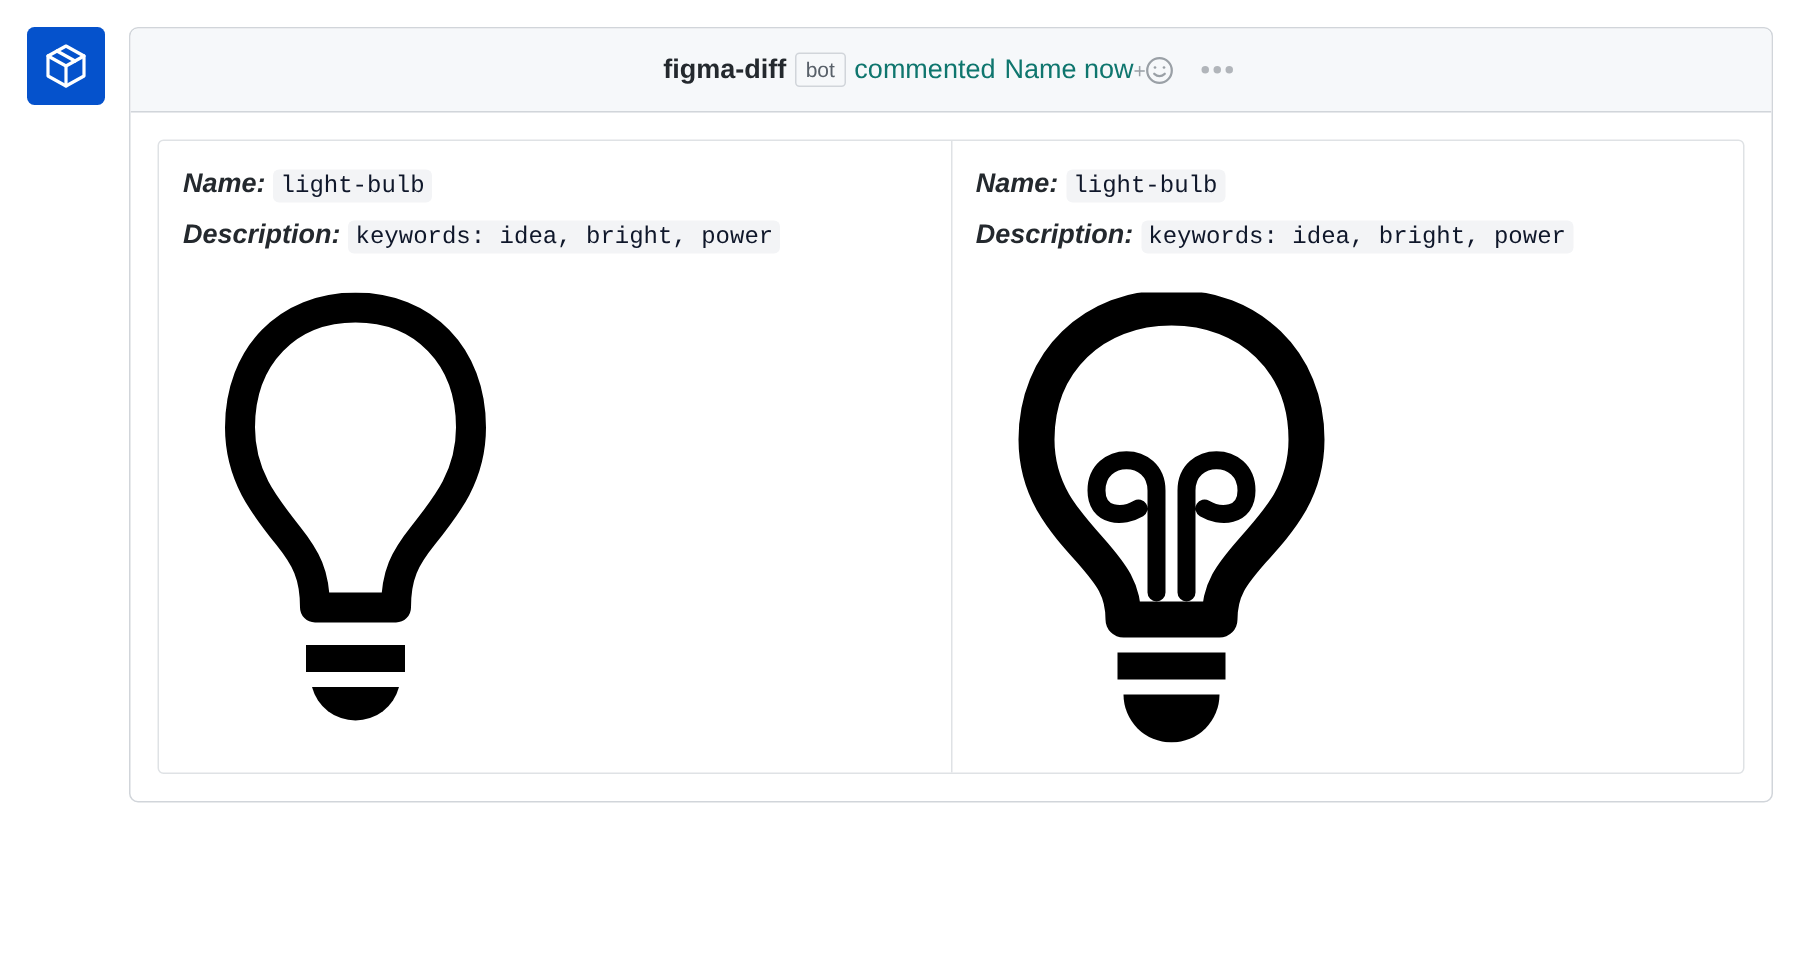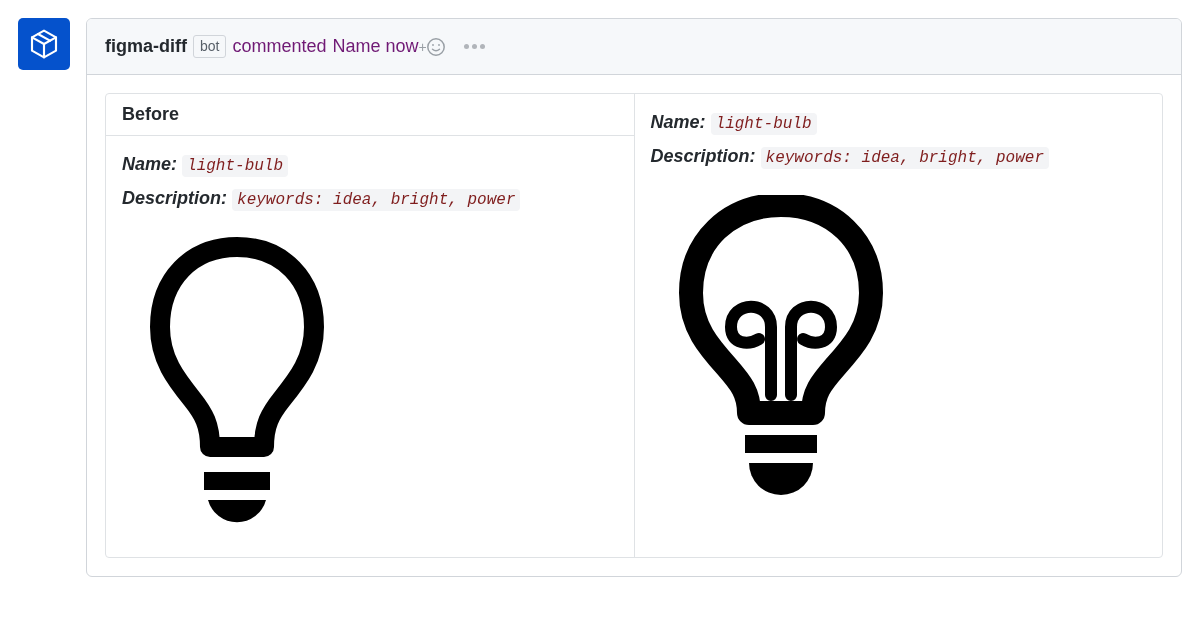--- a/index.html
+++ b/index.html
@@ -30,21 +30,21 @@
       border: 1px solid #d1d5da;
       border-radius: 6px;
       overflow: hidden;
     }
     .comment-header {
       background: #f6f8fa;
       border-bottom: 1px solid #d1d5da;
       padding: 12px 18px;
       display: flex;
       align-items: center;
-      justify-content: flex-start;
+      justify-content: center;
       min-height: 56px;
     }
     .header-left {
       display: flex;
       align-items: center;
       gap: 6px;
       font-size: 18px;
     }
     .author {
       font-weight: 600;
@@ -52,21 +52,21 @@
     }
     .bot-badge {
       border: 1px solid #d1d5da;
       border-radius: 3px;
       padding: 1px 6px;
       font-size: 14px;
       color: #586069;
       line-height: 1.4;
     }
     .comment-verb {
-      color: #701a75;
+      color: #0f766e;
     }
     .header-right {
       display: flex;
       align-items: center;
       gap: 14px;
     }
     .reaction-btn {
       display: flex;
       align-items: center;
       color: #9aa0a6;
@@ -120,22 +120,21 @@
     .meta-label {
       font-weight: 600;
       font-style: italic;
     }
     .code {
       font-family: SFMono-Regular, Consolas, "Liberation Mono", Menlo, monospace;
       font-size: 16px;
       background: #f3f4f6;
       padding: 2px 5px;
       border-radius: 4px;
-      color: #7f1d1d;
-      font-style: italic;
+      color: #0f172a;
     }
     .preview {
       margin-top: 24px;
       text-align: left;
       padding-left: 20px;
     }
     .preview svg {
       display: block;
     }
   </style>
@@ -175,21 +174,20 @@
             <span></span>
             <span></span>
         </div>
       </div>
     </div>
 
     <div class="comment-body">
       <div class="diff-table">
 
         <div class="diff-col">
-          <div class="col-header">Before</div>
           <div class="col-body">
             <div class="meta-line">
               <span class="meta-label">Name:</span>
               <span class="code">light-bulb</span>
             </div>
             <div class="meta-line">
               <span class="meta-label">Description:</span>
               <span class="code">keywords: idea, bright, power</span>
             </div>
             <div class="preview">

